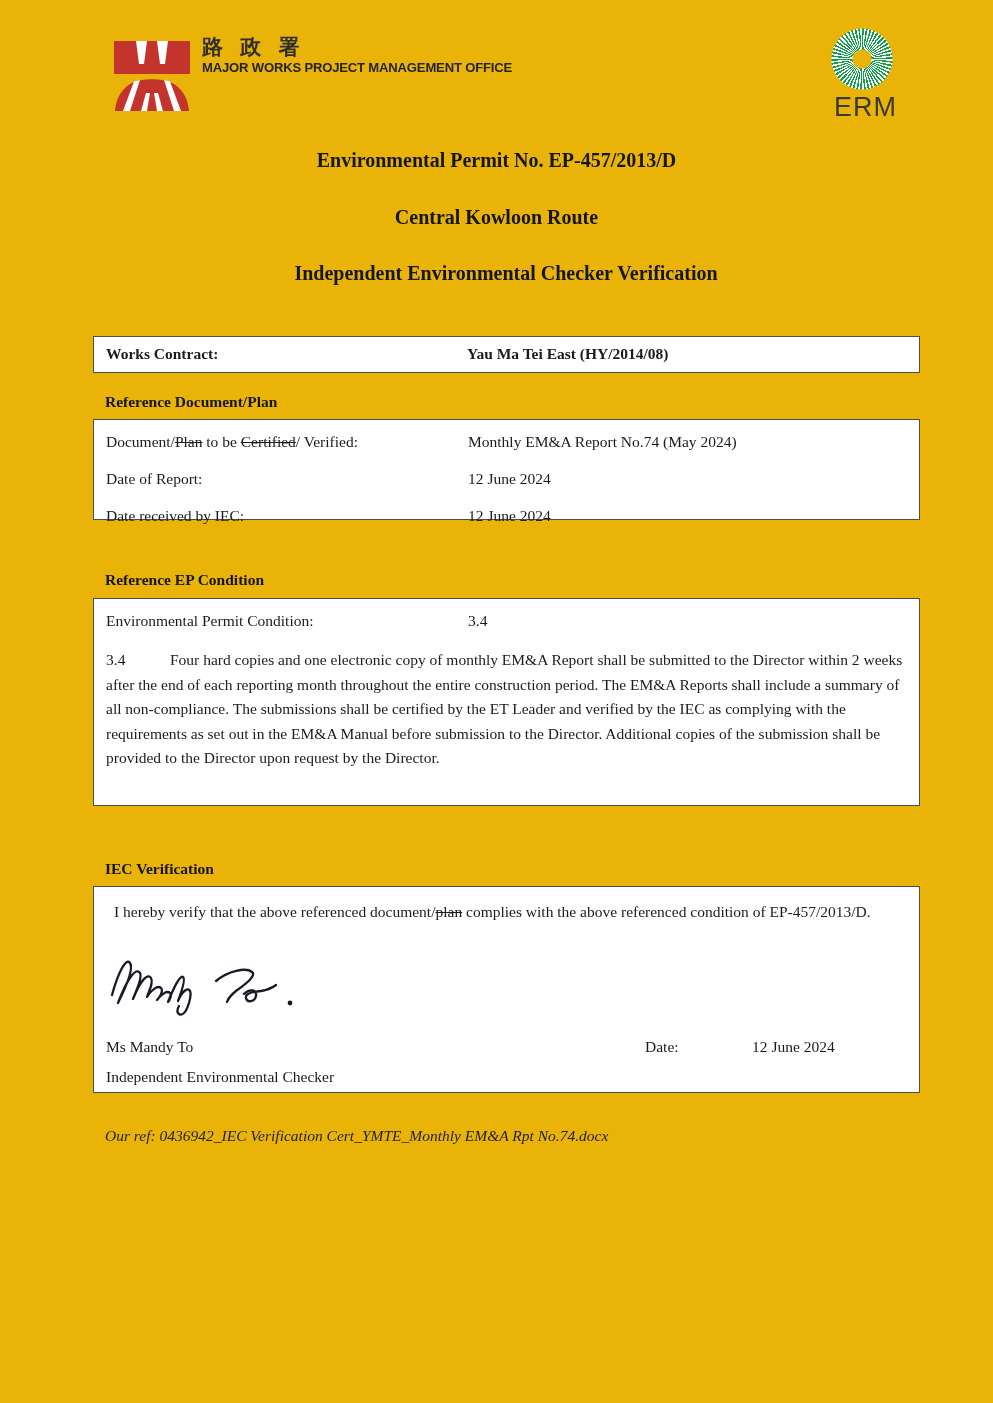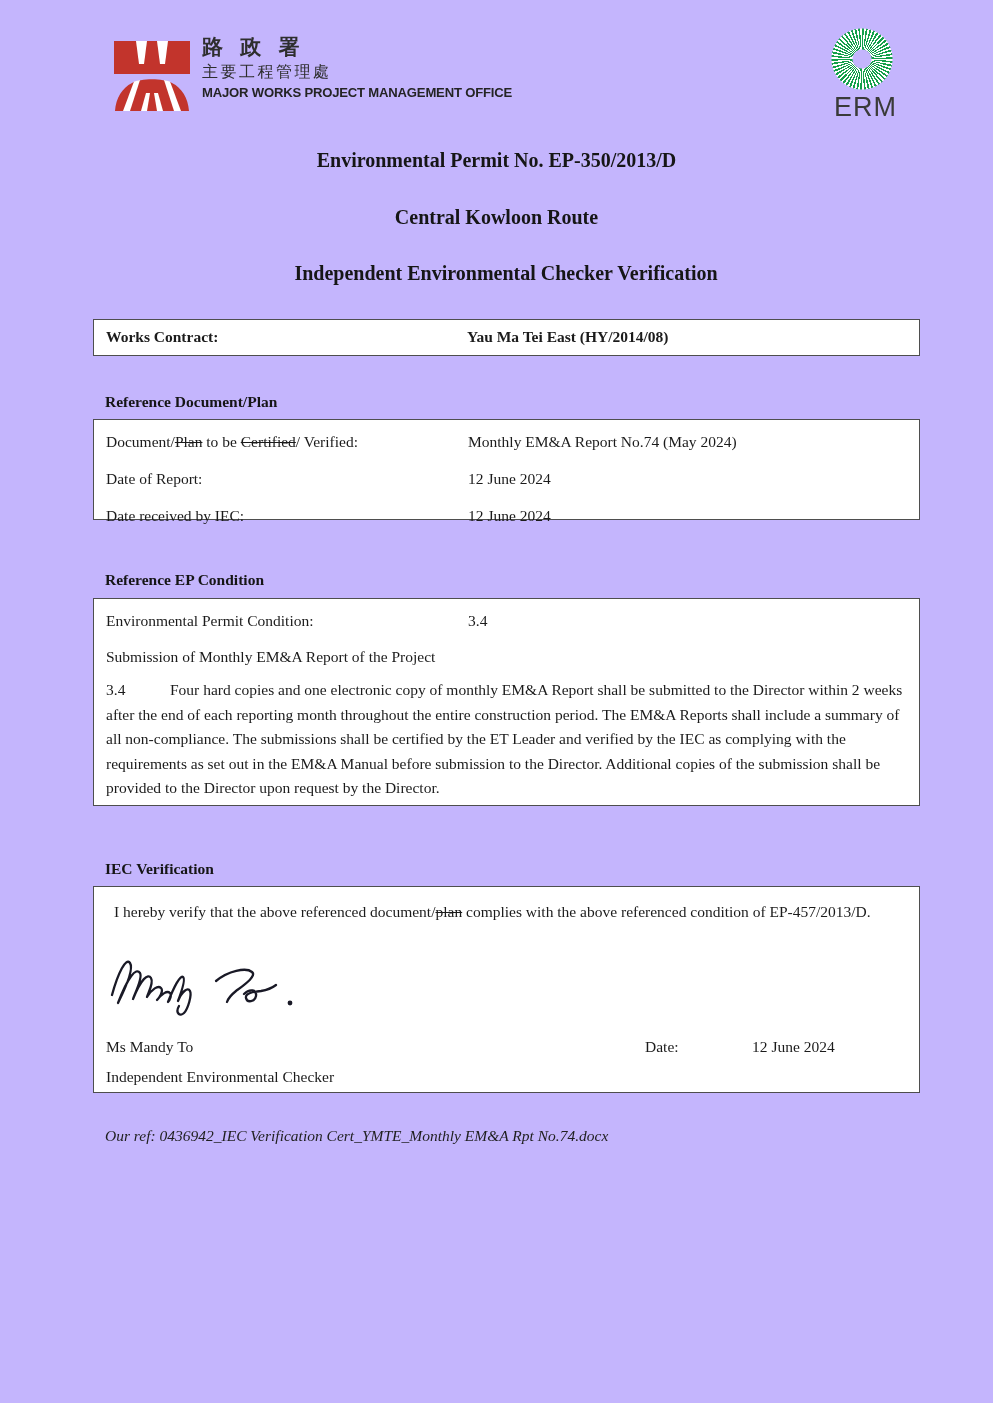--- a/index.html
+++ b/index.html
@@ -1,18 +1,18 @@
 <!DOCTYPE html>
 <html><head>
 <meta charset="utf-8">
 <style>
   * { margin:0; padding:0; box-sizing:border-box; }
   html,body { background:#ffffff; }
   .page {
-    position:relative; width:993px; height:1403px; background:#c4b5fd;
+    position:relative; width:993px; height:1403px; background:#eab308;
     font-family:"Liberation Serif", serif; color:#1b1b1b; font-size:15.5px;
     overflow:hidden;
   }
 
   
   .hyd-logo { position:absolute; left:113px; top:37px; width:78px; height:74px; }
   .hyd-textblock { position:absolute; left:202px; top:36px; }
   .hyd-cn1 { font-size:21px; letter-spacing:6px; font-weight:bold; color:#2e2e2e; line-height:1.05; }
   .hyd-en1 { font-family:"Liberation Sans", sans-serif; font-weight:bold; font-size:20px;
              letter-spacing:1.2px; word-spacing:9px; color:#2b2b2b; margin-top:2px; }
@@ -33,21 +33,21 @@
   .doc-title { position:absolute; left:0; width:100%; text-align:center;
                font-size:20px; font-weight:bold; color:#161616; }
   .title-1 { top:149px; }
   .title-2 { top:206px; }
   .title-3 { top:262px;padding-left:19px; }
 
   
   .box { position:absolute; left:93px; width:827px; border:1px solid #4e4e4e; background:#fff; }
   .section-heading { position:absolute; left:105px; font-weight:bold; font-size:15.5px; color:#151515; }
 
-  .works-box { top:319px; height:37px; }
+  .works-box { top:336px; height:37px; }
   .works-box .row { position:relative; padding:8px 0 0 12px; font-weight:bold; }
 
   .docref-heading { top:393px; }
   .docref-box { top:419px; height:101px; padding:13px 12px 0 12px; }
   .kv-row { position:relative; height:37px; }
   .kv-value { position:absolute; left:362px; top:0; white-space:nowrap; }
   .works-value { position:absolute; left:373px; top:8px; font-weight:bold; white-space:nowrap; }
   .struck { text-decoration:line-through; }
 
   .ep-heading { top:571px; }
@@ -79,30 +79,29 @@
     <polygon points="44,4 55,4 52,27 47,27" fill="#ffffff"></polygon>
     <path d="M2,74 C3,61 9,51 19,46 C28,41 50,41 59,46 C69,51 75,61 76,74 Z" fill="#c2342c"></path>
     <polygon points="21,44.5 27,43 17,74 10,74" fill="#ffffff"></polygon>
     <polygon points="51,43 57,44.5 68,74 61,74" fill="#ffffff"></polygon>
     <polygon points="28,74 33,56 37,56 34,74" fill="#ffffff"></polygon>
     <polygon points="44,74 41,56 45,56 50,74" fill="#ffffff"></polygon>
   </svg>
 
   <div class="hyd-textblock">
     <div class="hyd-cn1">路 政 署</div>
-    <div class="hyd-cn2">主要工程管理處</div>
     <div class="hyd-en2">MAJOR WORKS PROJECT MANAGEMENT OFFICE</div>
   </div>
 
   <div class="erm-block">
     <div class="erm-sunburst"></div>
     <div class="erm-word">ERM</div>
   </div>
 
-  <div class="doc-title title-1">Environmental Permit No. EP-350/2013/D</div>
+  <div class="doc-title title-1">Environmental Permit No. EP-457/2013/D</div>
   <div class="doc-title title-2">Central Kowloon Route</div>
   <div class="doc-title title-3">Independent Environmental Checker Verification</div>
 
   <div class="box works-box">
     <div class="row">
       <span>Works Contract:</span>
       <span class="works-value">Yau Ma Tei East (HY/2014/08)</span>
     </div>
   </div>
 
@@ -123,21 +122,20 @@
     </div>
   </div>
 
   <div class="section-heading ep-heading">Reference EP Condition</div>
 
   <div class="box ep-box">
     <div class="ep-row1">
       <span>Environmental Permit Condition:</span>
       <span class="kv-value">3.4</span>
     </div>
-    <div class="ep-subject">Submission of Monthly EM&amp;A Report of the Project</div>
     <p class="ep-clause"><span class="clause-num">3.4</span><span>Four hard copies and one electronic copy of monthly EM&amp;A Report shall be submitted to the Director within 2 weeks after the end of each reporting month throughout the entire construction period. The EM&amp;A Reports shall include a summary of all non-compliance. The submissions shall be certified by the ET Leader and verified by the IEC as complying with the requirements as set out in the EM&amp;A Manual before submission to the Director. Additional copies of the submission shall be provided to the Director upon request by the Director.</span></p>
   </div>
 
   <div class="section-heading iec-heading">IEC Verification</div>
 
   <div class="box iec-box">
     <p class="iec-statement"><span>I hereby verify that the above referenced document/</span><span class="struck">plan</span><span> complies with the above referenced condition of EP-457/2013/D.</span></p>
 
     <svg class="signature" viewBox="0 0 248 70" xmlns="http://www.w3.org/2000/svg" aria-hidden="true">
       <g fill="none" stroke="#191926" stroke-width="2.3" stroke-linecap="round" stroke-linejoin="round">

